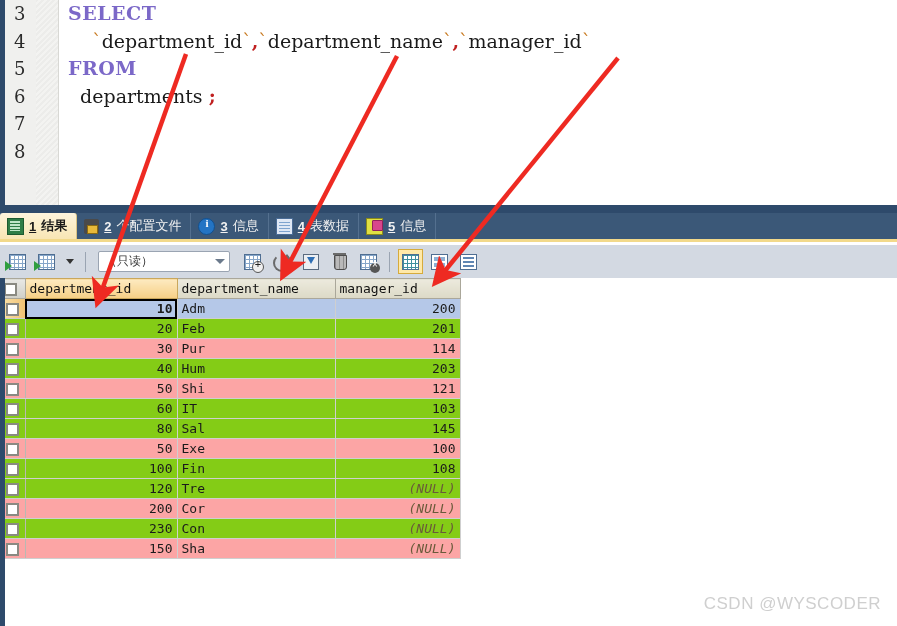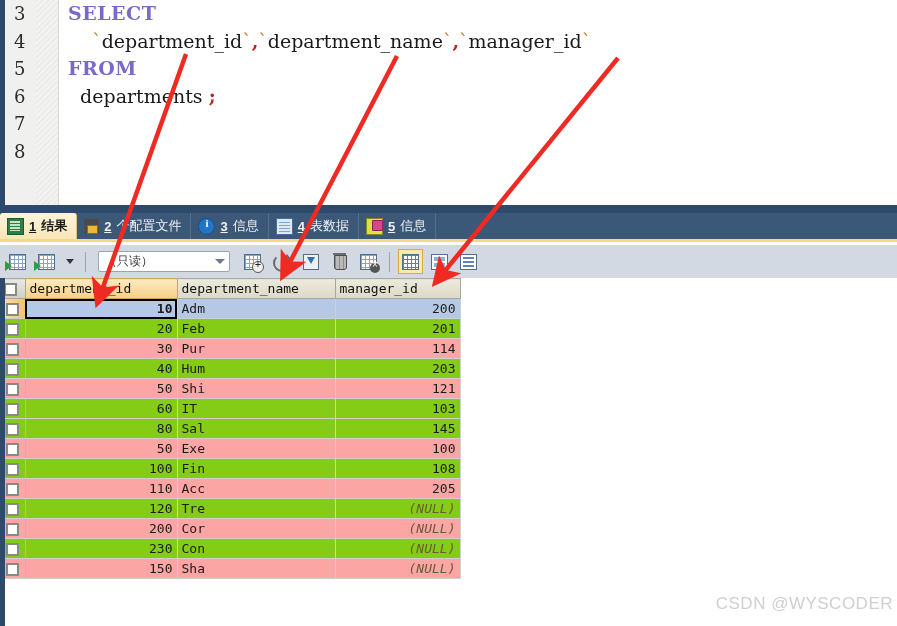--- a/index.html
+++ b/index.html
@@ -245,21 +245,21 @@
   #rail{
     position:absolute;left:0;top:278px;width:5px;height:348px;
     background:#2e4a6b;z-index:5;
   }
 
   
   #arrows{position:absolute;left:0;top:0;width:897px;height:626px;pointer-events:none;}
 
   
   #wm{
-    position:absolute;right:4px;bottom:12px;
+    position:absolute;right:16px;bottom:12px;
     font-size:17px;color:#cfcfcf;letter-spacing:.5px;
     font-family:"Liberation Sans",sans-serif;
   }
 </style>
 </head>
 <body>
 
 <div id="editor">
   <div id="gutter">
     <div class="stripe"></div>
@@ -413,26 +413,20 @@
           <td class="num">50</td>
           <td class="txt">Exe</td>
           <td class="num">100</td>
         </tr>
         <tr class="even">
           <td class="cb"><span class="chk"></span></td>
           <td class="num">100</td>
           <td class="txt">Fin</td>
           <td class="num">108</td>
         </tr>
-        <tr class="odd">
-          <td class="cb"><span class="chk"></span></td>
-          <td class="num">110</td>
-          <td class="txt">Acc</td>
-          <td class="num">205</td>
-        </tr>
         <tr class="even">
           <td class="cb"><span class="chk"></span></td>
           <td class="num">120</td>
           <td class="txt">Tre</td>
           <td class="num"><span class="nullv">(NULL)</span></td>
         </tr>
         <tr class="odd">
           <td class="cb"><span class="chk"></span></td>
           <td class="num">200</td>
           <td class="txt">Cor</td>

